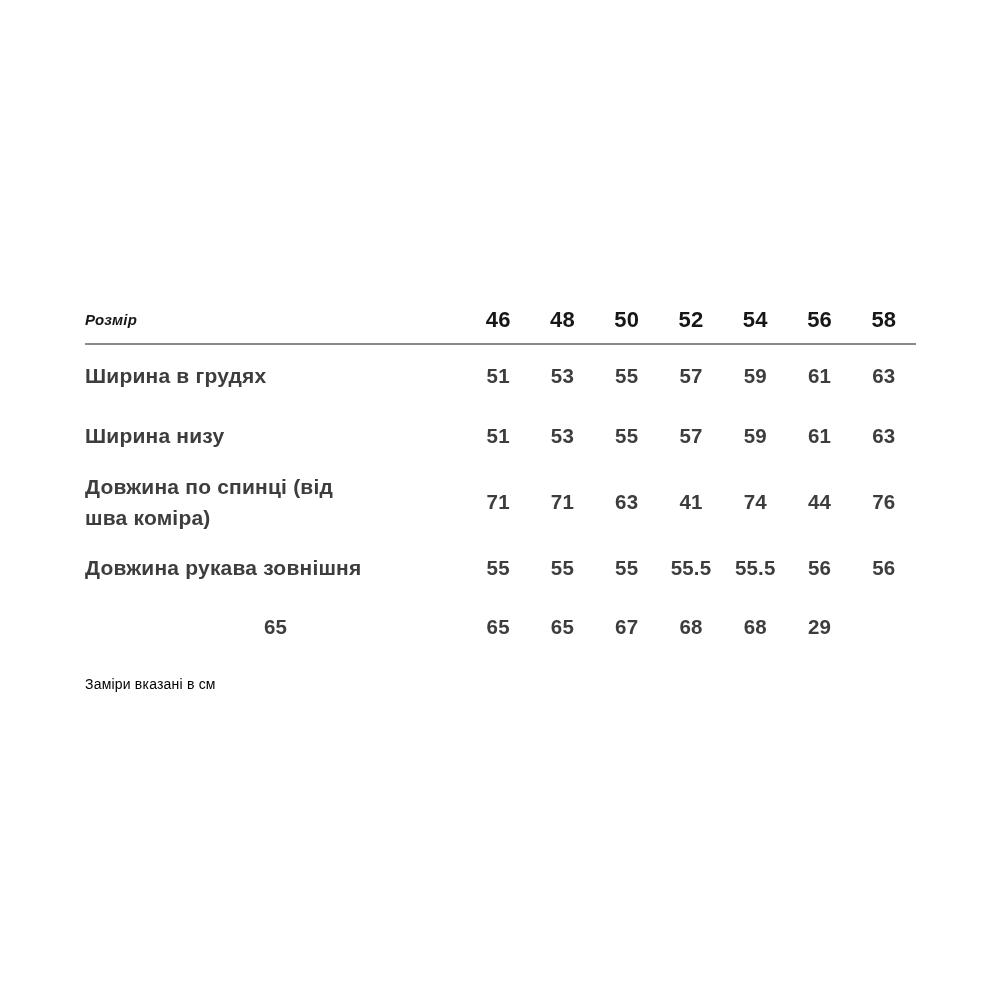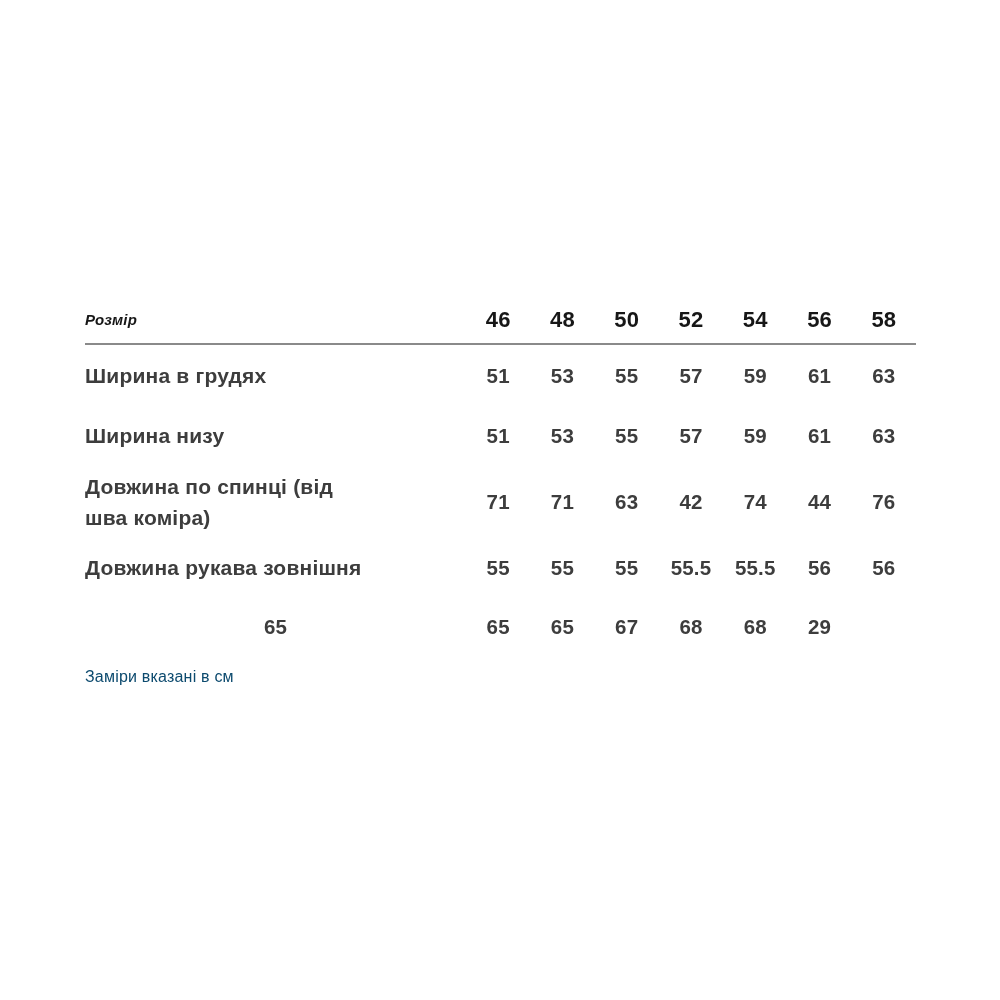--- a/index.html
+++ b/index.html
@@ -42,23 +42,23 @@
     font-weight: 700;
     font-size: 22px;
     color: #171717;
     border-bottom: 2px solid #8a8a8a;
   }
   .head.label-cell {
     font-size: 15px;
     font-style: italic;
   }
   .note {
-    margin-top: 12px;
-    font-size: 16px;
-    color: #0c4a6e;
+    margin-top: 20px;
+    font-size: 14px;
+    color: #000000;
     letter-spacing: 0.2px;
   }
 </style>
 </head>
 <body>
 
 <div class="table-wrap">
   <div class="grid">
 
     <div class="cell label-cell head">Розмір</div>
@@ -86,21 +86,21 @@
     <div class="cell">57</div>
     <div class="cell">59</div>
     <div class="cell">61</div>
     <div class="cell">63</div>
 
     <div class="cell label-cell">Довжина по спинці (від
 шва коміра)</div>
     <div class="cell">71</div>
     <div class="cell">71</div>
     <div class="cell">63</div>
-    <div class="cell">42</div>
+    <div class="cell">41</div>
     <div class="cell">74</div>
     <div class="cell">44</div>
     <div class="cell">76</div>
 
     <div class="cell label-cell">Довжина рукава зовнішня</div>
     <div class="cell">55</div>
     <div class="cell">55</div>
     <div class="cell">55</div>
     <div class="cell">55.5</div>
     <div class="cell">55.5</div>

